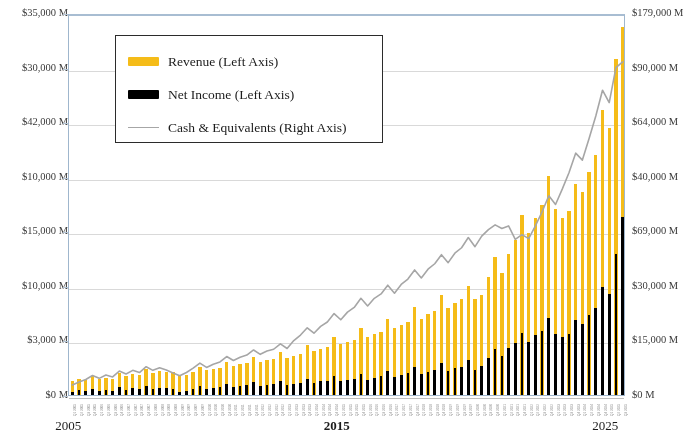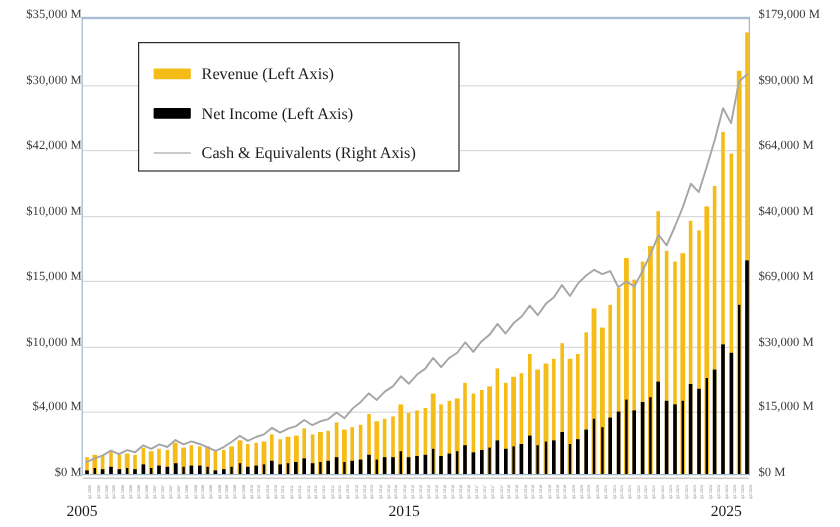--- a/index.html
+++ b/index.html
@@ -58,21 +58,21 @@
   }
 </style>
 </head>
 <body>
 
 <div id="chart-root">
 
   <div id="ylabels-left">
       <div class="ytick-l" style="top: 390px;">$0 M</div>
       <div class="tickmark" style="left: 63px; top: 396px;"></div>
-      <div class="ytick-l" style="top: 335.429px;">$4,000 M</div>
+      <div class="ytick-l" style="top: 335.429px;">$3,000 M</div>
       <div class="tickmark" style="left: 63px; top: 341.429px;"></div>
       <div class="ytick-l" style="top: 280.857px;">$10,000 M</div>
       <div class="tickmark" style="left: 63px; top: 286.857px;"></div>
       <div class="ytick-l" style="top: 226.286px;">$15,000 M</div>
       <div class="tickmark" style="left: 63px; top: 232.286px;"></div>
       <div class="ytick-l" style="top: 171.714px;">$10,000 M</div>
       <div class="tickmark" style="left: 63px; top: 177.714px;"></div>
       <div class="ytick-l" style="top: 117.143px;">$42,000 M</div>
       <div class="tickmark" style="left: 63px; top: 123.143px;"></div>
       <div class="ytick-l" style="top: 62.5714px;">$30,000 M</div>
@@ -371,17 +371,17 @@
       <div class="qlabel" style="left: 520.09px;">Q2 2024</div>
       <div class="qlabel" style="left: 526.801px;">Q3 2024</div>
       <div class="qlabel" style="left: 533.512px;">Q4 2024</div>
       <div class="qlabel" style="left: 540.223px;">Q1 2025</div>
       <div class="qlabel" style="left: 546.934px;">Q2 2025</div>
       <div class="qlabel" style="left: 553.645px;">Q3 2025</div>
     </div>
 
   <div id="xyearlabels">
       <div class="yearlabel" style="left: 55.3554px;">2005</div>
-      <div class="yearlabel" style="left: 323.789px;">2015</div>
+      <div class="yearlabel" style="left: 323.789px; font-weight: bold;">2015</div>
       <div class="yearlabel" style="left: 592.223px;">2025</div>
     </div>
 
 </div>
 
 </body></html>

